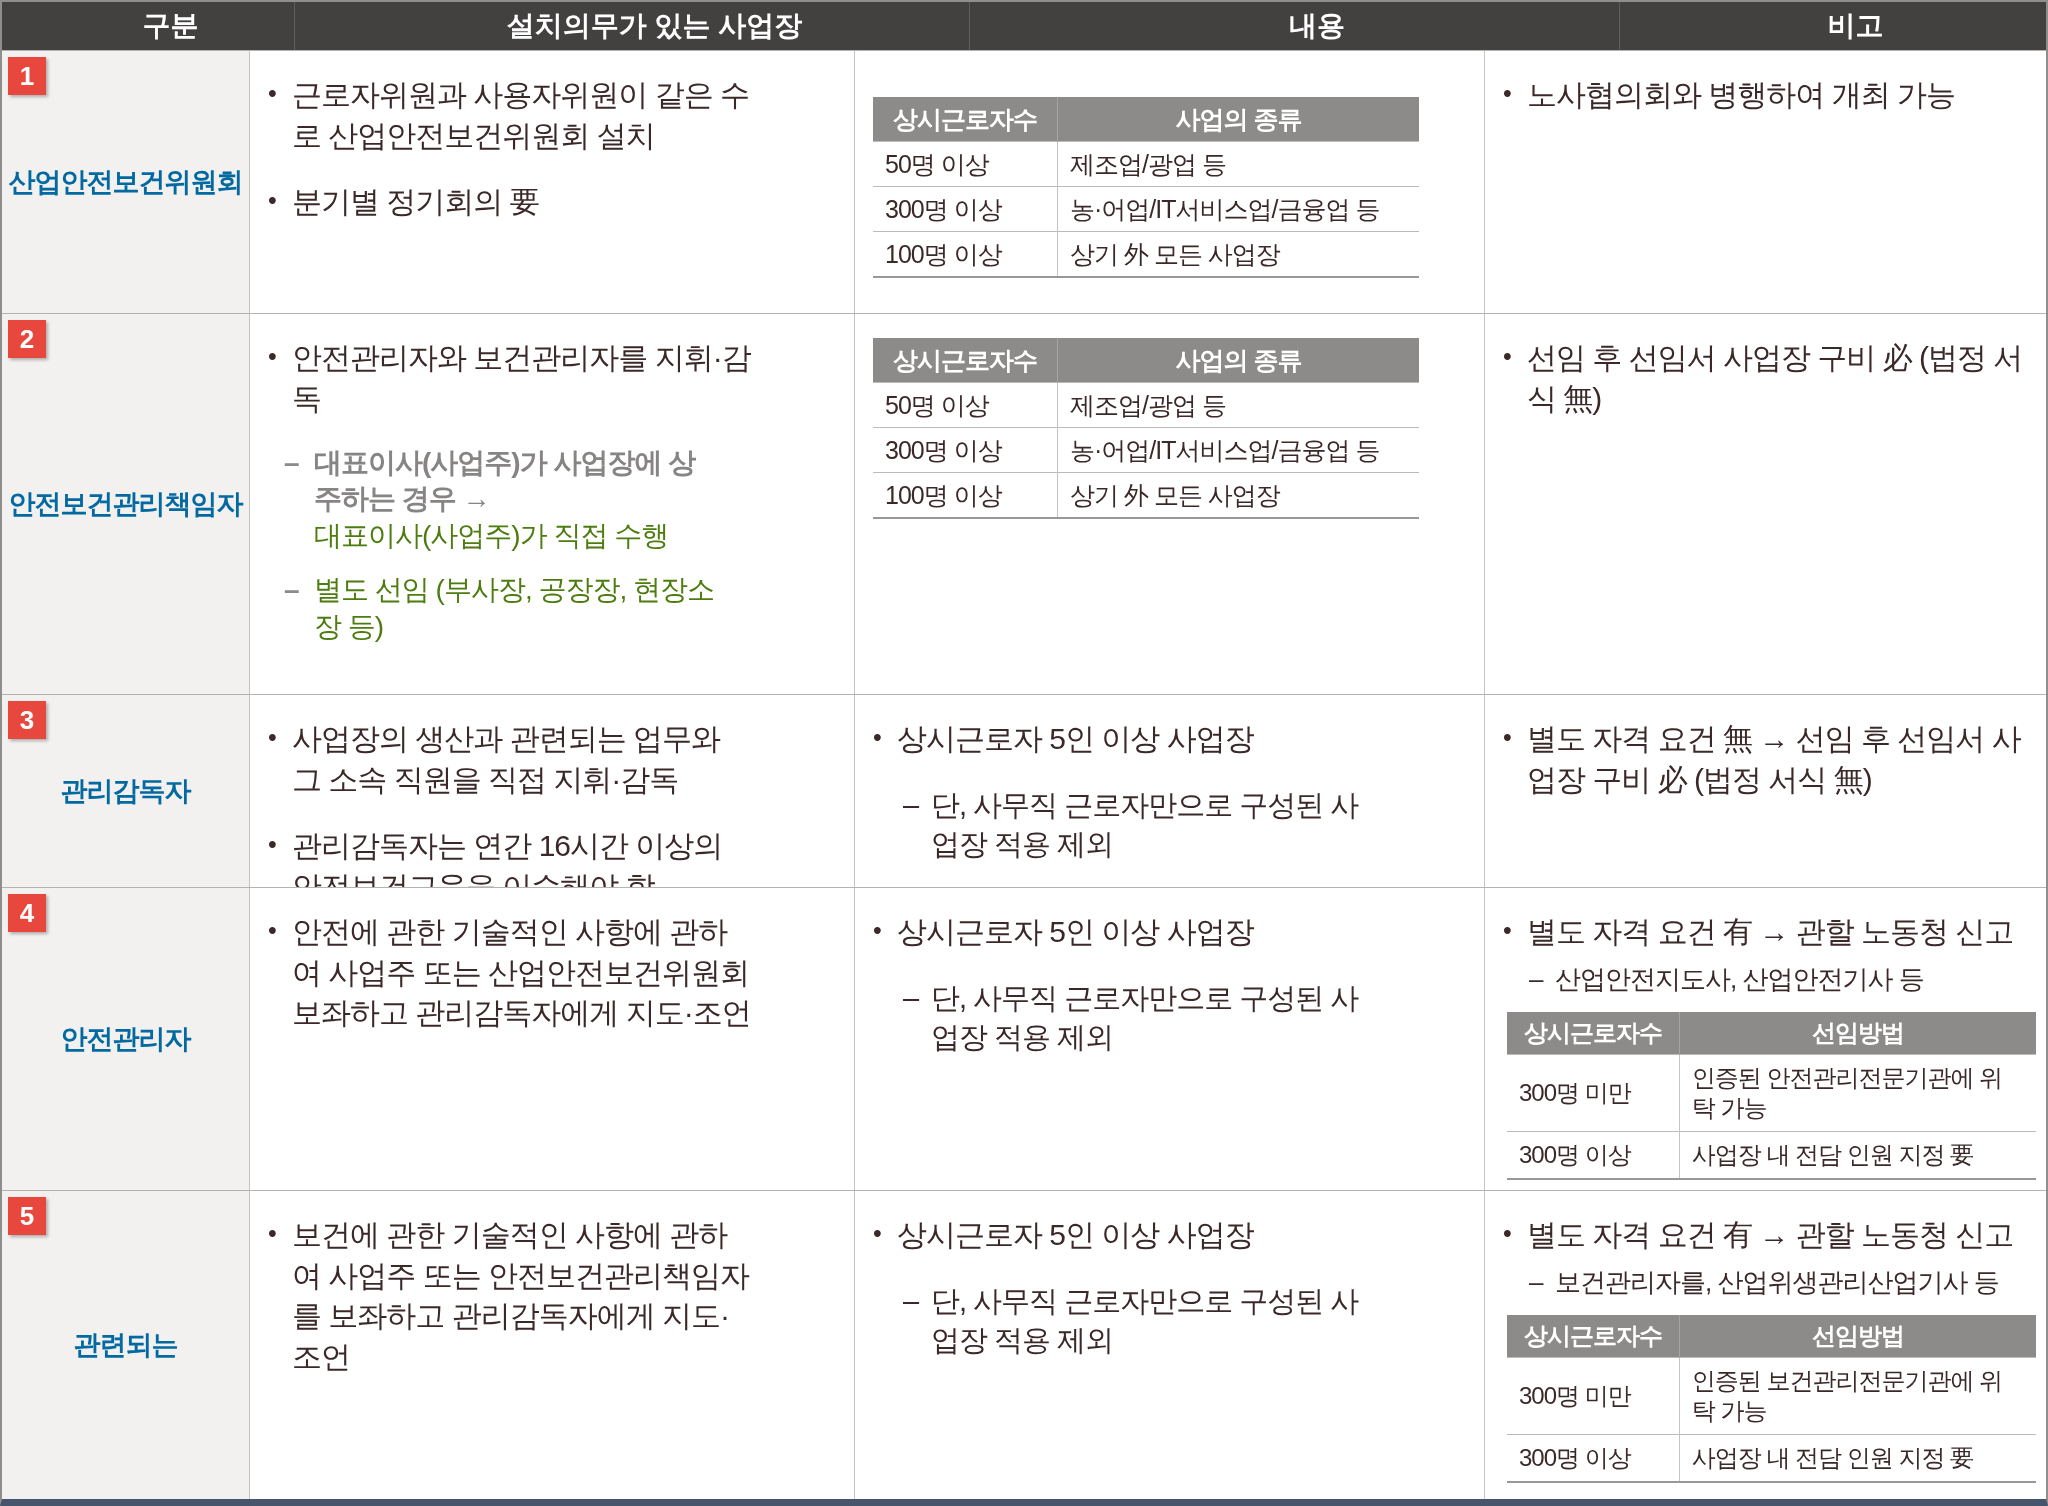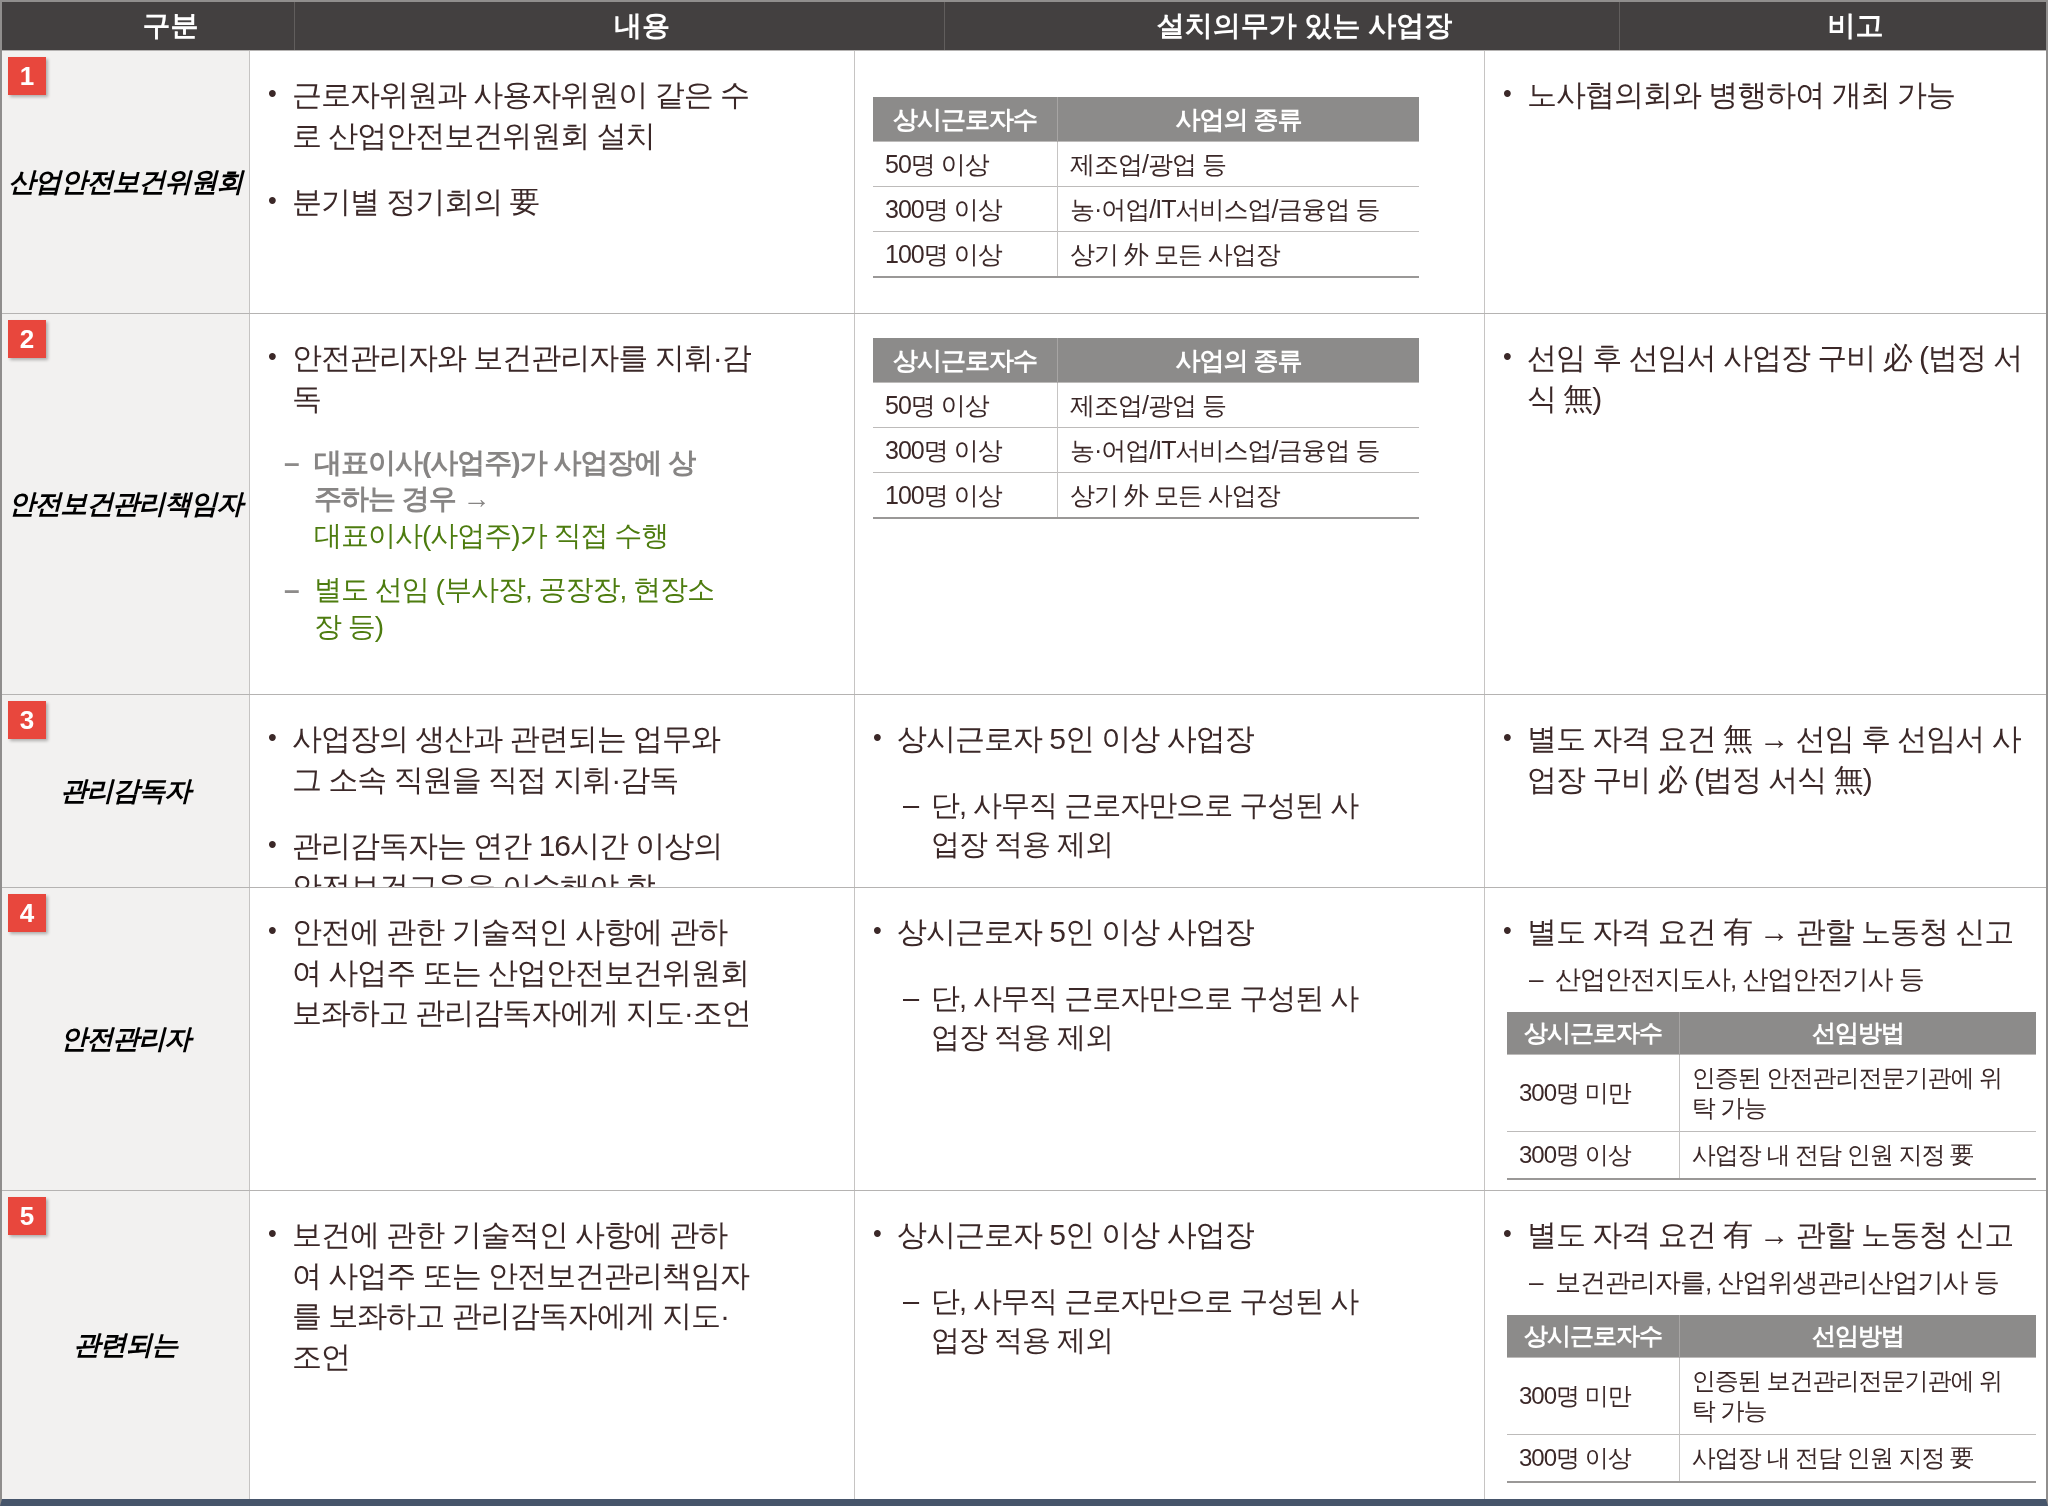--- a/index.html
+++ b/index.html
@@ -30,21 +30,21 @@
   .drow.last{flex:1 1 auto;}
   .cell{box-sizing:border-box;border-right:1px solid #c6c4c3;position:relative;overflow:hidden;}
   .cell:last-child{border-right:none;}
   .cat{background:#f2f1f0;display:flex;align-items:center;justify-content:center;}
   .badge{
     position:absolute;top:6px;left:6px;width:38px;height:38px;
     background:#e8473d;color:#fff;font-weight:bold;font-size:26px;
     display:flex;align-items:center;justify-content:center;
     box-shadow:2px 2px 3px rgba(0,0,0,.28);
   }
-  .catlabel{font-size:27px;font-weight:bold;color:#000000;letter-spacing:-1px;font-style:italic;}
+  .catlabel{font-size:27px;font-weight:bold;color:#0369a1;letter-spacing:-1px;}
   .cell-pad{padding:24px 10px 16px 16px;}
   
   .b1{position:relative;padding-left:26px;margin-bottom:26px;font-size:30px;line-height:1.35;letter-spacing:-1px;}
   .b1::before{content:"•";position:absolute;left:2px;top:2px;font-size:25px;}
   .b1 .tx{max-width:460px;}
   .work .b1 .tx{max-width:500px;}
   .rem .b1 .tx{max-width:522px;}
   .rem .b1{margin-bottom:10px;}
   
   .b2{position:relative;margin:18px 0 18px 14px;padding-left:34px;font-size:28px;line-height:1.3;letter-spacing:-1px;}
@@ -93,22 +93,22 @@
   .r3{height:192px;}
   .r4{height:302px;}
 </style>
 </head>
 <body>
 
 <div class="tbl">
 
   <div class="hrow">
     <div class="hcell w-cat">구분</div>
+    <div class="hcell w-work">설치의무가 있는 사업장</div>
     <div class="hcell w-con">내용</div>
-    <div class="hcell w-work">설치의무가 있는 사업장</div>
     <div class="hcell w-rem">비고</div>
   </div>
 
   <div class="drow r1">
     <div class="cell cat w-cat">
       <div class="badge">1</div>
       <div class="catlabel">산업안전보건위원회</div>
     </div>
     <div class="cell w-con cell-pad">
       <div class="b1">

